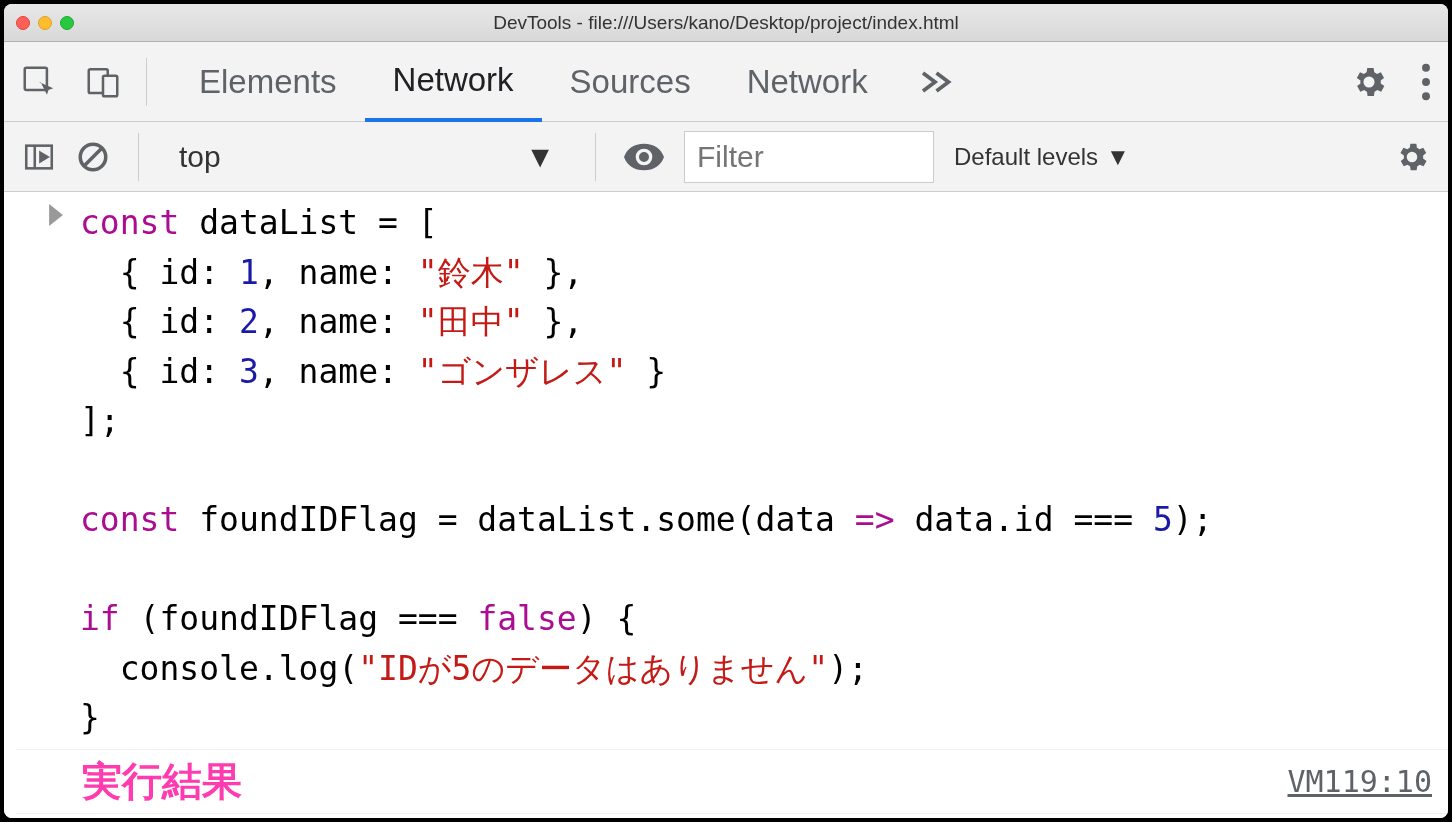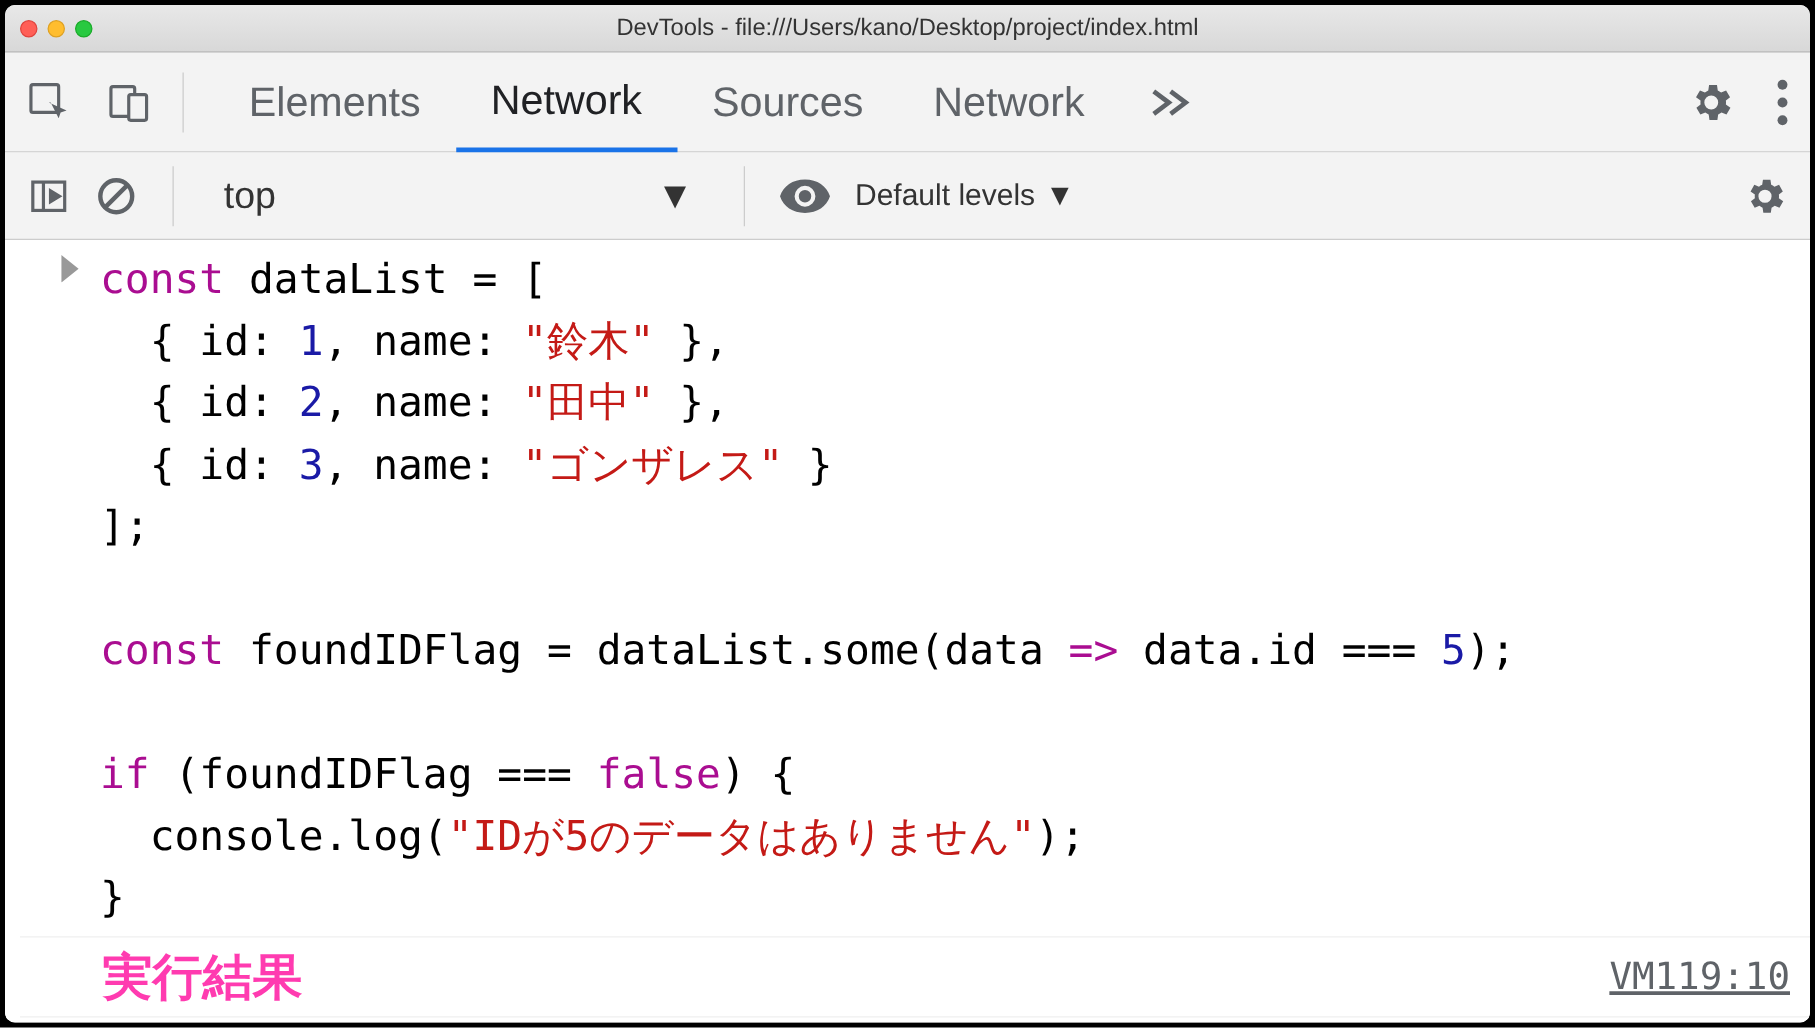--- a/index.html
+++ b/index.html
@@ -242,20 +242,21 @@
     <div class="ctx-select">
       <span>top</span>
       <span>▼</span>
     </div>
     <div class="vsep" style="margin:0 8px"></div>
     <div class="icon-btn">
       <svg width="40" height="28" viewBox="0 0 24 16" fill="currentColor">
           <path d="M12 0C6 0 1.7 3.1 0 8c1.7 4.9 6 8 12 8s10.3-3.1 12-8c-1.7-4.9-6-8-12-8zm0 13a5 5 0 1 1 5-5 5 5 0 0 1-5 5zm0-8a3 3 0 1 0 3 3 3 3 0 0 0-3-3z"></path>
         </svg>
     </div>
+    <input class="filter-input" placeholder="Filter" style="">
     <div class="levels">
       <span>Default levels</span>
       <span>▼</span>
     </div>
     <div class="icon-btn" style="margin-left:auto">
       <svg width="36" height="36" viewBox="0 0 24 24" fill="currentColor">
           <path d="M19.4 13a7.5 7.5 0 0 0 0-2l2.1-1.6-2-3.5-2.5 1a7.4 7.4 0 0 0-1.7-1l-.4-2.7h-4l-.4 2.7a7.4 7.4 0 0 0-1.7 1l-2.5-1-2 3.5L6.6 11a7.5 7.5 0 0 0 0 2l-2.1 1.6 2 3.5 2.5-1a7.4 7.4 0 0 0 1.7 1l.4 2.7h4l.4-2.7a7.4 7.4 0 0 0 1.7-1l2.5 1 2-3.5zM12 15.5A3.5 3.5 0 1 1 15.5 12 3.5 3.5 0 0 1 12 15.5z"></path>
         </svg>
     </div>
   </div>

